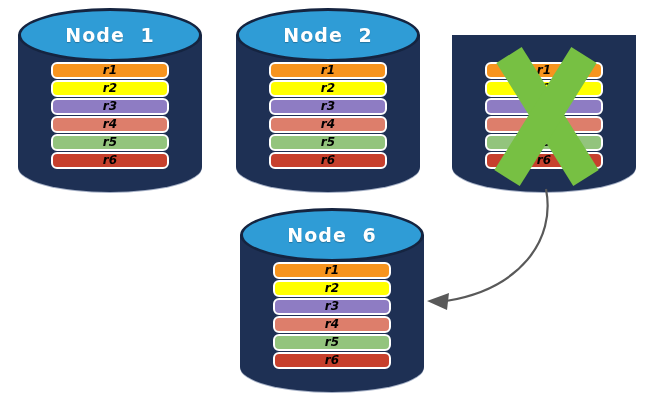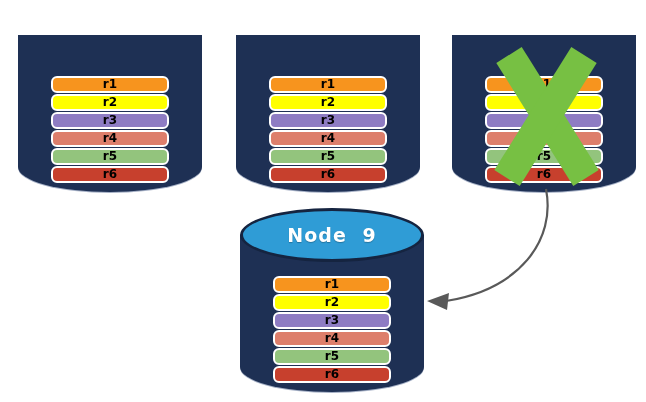--- a/index.html
+++ b/index.html
@@ -46,22 +46,23 @@
     font-size: 19px;
     font-weight: bold;
     letter-spacing: 1px;
     word-spacing: 8px;
     text-shadow: 0 1px 1px rgba(0,0,0,0.25);
   }
 
   .rows {
     position: absolute;
     left: 33px; right: 33px;
-    top: 68px;
+    top: 54px;
     z-index: 2;
+    font-style: italic;
   }
   .row {
     height: 17px;
     box-sizing: border-box;
     margin-bottom: 1px;
     border: 2px solid #ffffff;
     border-radius: 6px;
     text-align: center;
     font-size: 12px;
     font-weight: bold;
@@ -77,33 +78,39 @@
   }
 </style>
 </head>
 <body>
 
 <div class="canvas">
 
   <div class="node" style="left:18px; top:8px;">
     <div class="cyl-bottom" style="background-color: rgb(30, 48, 84);"></div>
     <div class="cyl-rect" style="background-color: rgb(30, 48, 84);"></div>
+    <div class="cyl-top" style="background-color: rgb(47, 156, 214);">
+      <span class="node-title">Node 1</span>
+    </div>
     <div class="rows">
       <div class="row" style="background-color: rgb(247, 148, 30);">r1</div>
       <div class="row" style="background-color: rgb(255, 255, 0);">r2</div>
       <div class="row" style="background-color: rgb(142, 124, 195);">r3</div>
       <div class="row" style="background-color: rgb(221, 126, 107);">r4</div>
       <div class="row" style="background-color: rgb(147, 196, 125);">r5</div>
       <div class="row" style="background-color: rgb(199, 64, 45);">r6</div>
     </div>
   </div>
 
   <div class="node" style="left:236px; top:8px;">
     <div class="cyl-bottom" style="background-color: rgb(30, 48, 84);"></div>
     <div class="cyl-rect" style="background-color: rgb(30, 48, 84);"></div>
+    <div class="cyl-top" style="background-color: rgb(47, 156, 214);">
+      <span class="node-title">Node 2</span>
+    </div>
     <div class="rows">
       <div class="row" style="background-color: rgb(247, 148, 30);">r1</div>
       <div class="row" style="background-color: rgb(255, 255, 0);">r2</div>
       <div class="row" style="background-color: rgb(142, 124, 195);">r3</div>
       <div class="row" style="background-color: rgb(221, 126, 107);">r4</div>
       <div class="row" style="background-color: rgb(147, 196, 125);">r5</div>
       <div class="row" style="background-color: rgb(199, 64, 45);">r6</div>
     </div>
   </div>
 
@@ -117,21 +124,21 @@
       <div class="row" style="background-color: rgb(221, 126, 107);">r4</div>
       <div class="row" style="background-color: rgb(147, 196, 125);">r5</div>
       <div class="row" style="background-color: rgb(199, 64, 45);">r6</div>
     </div>
   </div>
 
   <div class="node" style="left:240px; top:208px;">
     <div class="cyl-bottom" style="background-color: rgb(30, 48, 84);"></div>
     <div class="cyl-rect" style="background-color: rgb(30, 48, 84);"></div>
     <div class="cyl-top" style="background-color: rgb(47, 156, 214);">
-      <span class="node-title">Node 9</span>
+      <span class="node-title">Node 6</span>
     </div>
     <div class="rows">
       <div class="row" style="background-color: rgb(247, 148, 30);">r1</div>
       <div class="row" style="background-color: rgb(255, 255, 0);">r2</div>
       <div class="row" style="background-color: rgb(142, 124, 195);">r3</div>
       <div class="row" style="background-color: rgb(221, 126, 107);">r4</div>
       <div class="row" style="background-color: rgb(147, 196, 125);">r5</div>
       <div class="row" style="background-color: rgb(199, 64, 45);">r6</div>
     </div>
   </div>

